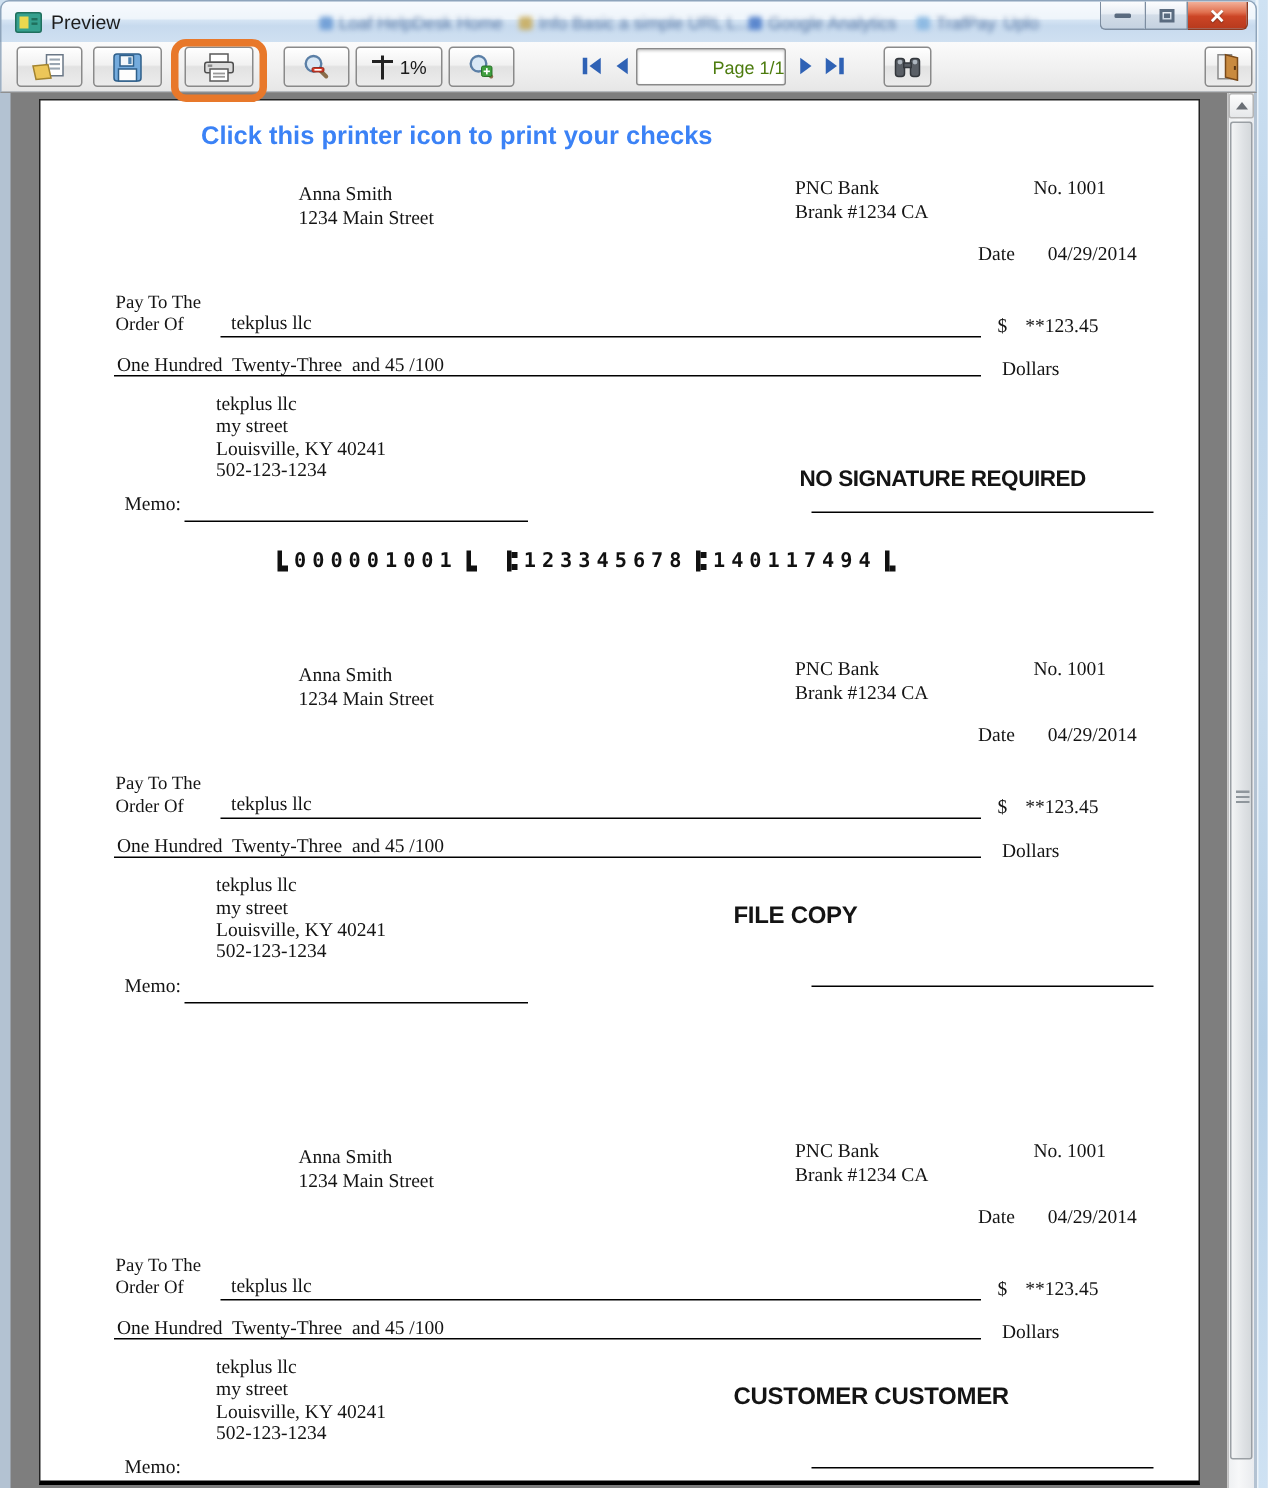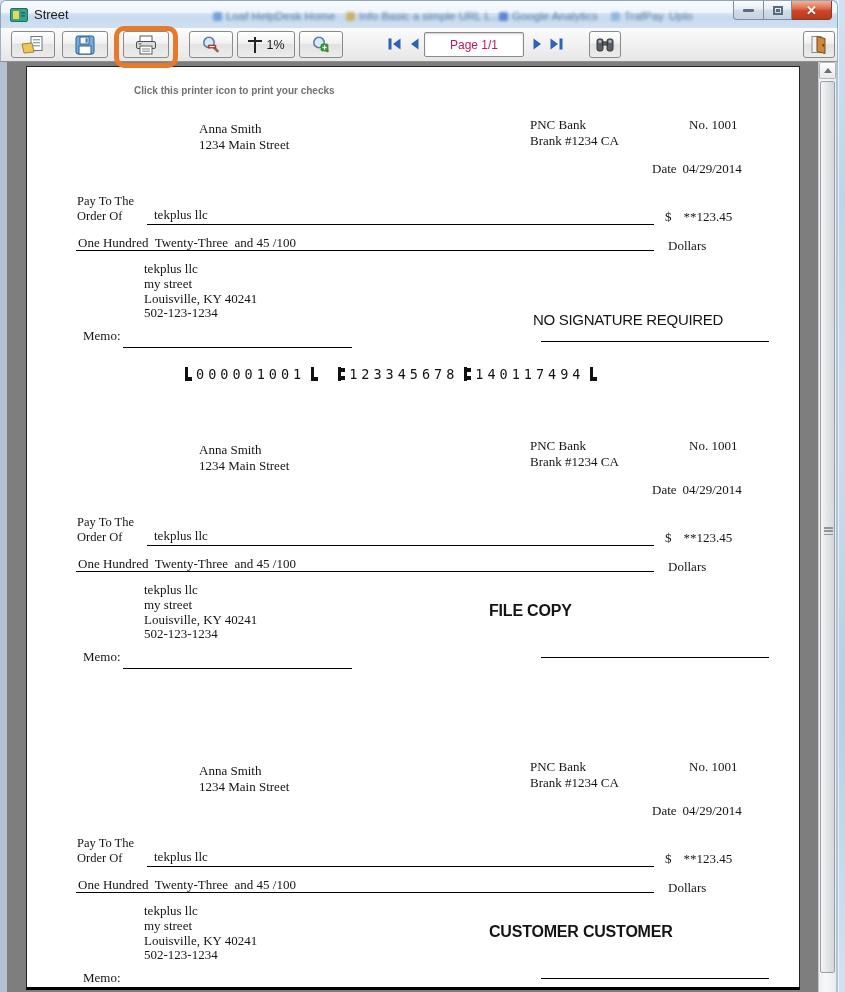--- a/index.html
+++ b/index.html
@@ -40,71 +40,71 @@
   
   .toolbar { position:absolute; left:0; top:28px; width:838px; height:34px;
     background:linear-gradient(180deg,#fbfbfb 0%,#efefef 60%,#e6e6e6 100%);
     border-left:1px solid #9fb0c2; border-right:1px solid #9fb0c2; border-bottom:1px solid #8f8f8f; }
   .tb-btn { position:absolute; top:3px; height:27px; border:1px solid #8a8a8a; border-radius:3px;
     background:linear-gradient(180deg,#ffffff 0%,#f1f1f1 45%,#e2e2e2 50%,#ececec 100%);
     box-shadow:inset 0 1px 0 #fff; display:flex; align-items:center; justify-content:center; cursor:pointer; }
   .flat-btn { position:absolute; top:8px; width:18px; height:16px; display:flex; align-items:center; justify-content:center; cursor:pointer; }
   .page-box { position:absolute; left:423px; top:4px; width:100px; height:25px; background:#fff;
     border:1px solid #8a8a8a; border-radius:2px; box-shadow:inset 0 1px 2px rgba(0,0,0,.2);
-    display:flex; align-items:center; justify-content:center; font-size:12px; color:#be185d; }
+    display:flex; align-items:center; justify-content:flex-end; font-size:12px; color:#4d7c0f; }
   .zoom-text { font-size:12.5px; color:#1a1a1a; margin-left:3px; }
   .print-ring { position:absolute; left:113px; top:-2px; width:64px; height:42px;
     border:5px solid #e8782a; border-radius:10px; pointer-events:none; z-index:5; }
 
   
   .workspace { position:absolute; left:0; top:62px; width:838px; height:930px; background:#7e7e7e;
     border-left:7px solid #b3c2d2; border-right:2px solid #b3c2d2; }
   .scrollbar { position:absolute; right:2px; top:62px; width:18px; height:930px; background:linear-gradient(90deg,#eef0f2,#f7f8f9 40%,#e9ebee); border-left:1px solid #c9c9c9; }
   .sb-up { position:absolute; left:0; top:0; width:17px; height:17px; border:1px solid #b5b5b5; border-radius:2px;
     background:linear-gradient(180deg,#fdfdfd,#e6e8ea); display:flex; align-items:center; justify-content:center; cursor:pointer; }
   .sb-up .tri { width:0; height:0; border-left:4px solid transparent; border-right:4px solid transparent; border-bottom:5px solid #6a6f75; }
   .sb-thumb { position:absolute; left:1px; top:19px; width:15px; height:892px; border:1px solid #9a9fa4; border-radius:2px;
     background:linear-gradient(90deg,#f4f5f6,#dfe2e5 60%,#d4d8db); cursor:grab; }
   .sb-grip { position:absolute; left:3px; top:445px; width:9px; height:10px;
     background:repeating-linear-gradient(180deg,#8f969c 0 1.5px,transparent 1.5px 3.5px); }
 
   
   .page { position:absolute; left:19px; top:4px; width:774px; height:924px; background:#fff;
     border:1px solid #222; border-bottom:3px solid #000; overflow:hidden; }
-  .annotation { position:absolute; left:107px; top:13px; width:420px; color:#737373; font-weight:bold;
-    font-size:10px; line-height:22px; }
+  .annotation { position:absolute; left:107px; top:13px; width:420px; color:#3b82f6; font-weight:bold;
+    font-size:17px; line-height:22px; }
 
   
   .check { position:absolute; left:0; width:774px; height:321px; font-family:"Liberation Serif","DejaVu Serif",serif; font-size:13px; color:#141414; }
   .c1 { top:50px; } .c2 { top:371px; } .c3 { top:692px; }
   .abs { position:absolute; white-space:nowrap; }
   .payer { left:172px; top:4px; line-height:15.5px; }
   .bank  { left:503px; top:0; line-height:15.5px; }
   .chkno { left:662px; top:0px;text-align:center; }
   .daterow { left:625px; top:44px; }
-  .daterow .dval { margin-left:6px; }
+  .daterow .dval { margin-left:22px; }
   .payto { left:50px; top:77px; line-height:14.5px; font-size:12.5px; }
   .payee { left:127px; top:90px; }
   .payee-line { left:120px; top:107px; width:507px; border-bottom:1px solid #000; height:0; }
   .amt { left:638px; top:92px; }
   .amt .aval { margin-left:12px; }
   .words { left:51px; top:118px; white-space:pre; }
   .words-line { left:49px; top:133px; width:578px; border-bottom:1px solid #000; height:0; }
   .dollars { left:641px; top:121px; }
   .addr { left:117px; top:145px; line-height:14.8px; }
   .auth1 { left:466px; top:171px; font-family:"Liberation Sans",sans-serif; font-size:15px; letter-spacing:-.2px; }
-  .auth2 { left:506px; top:194px; font-family:"Liberation Sans",sans-serif; font-size:15px; font-weight:normal; letter-spacing:-.3px; }
+  .auth2 { left:506px; top:194px; font-family:"Liberation Sans",sans-serif; font-size:15px; font-weight:bold; letter-spacing:-.3px; }
   .copylabel { left:462px; top:164px; font-family:"Liberation Sans",sans-serif; font-size:16px; font-weight:bold; letter-spacing:-.2px; }
   .sig-line { left:514px; top:224px; width:228px; border-bottom:1.5px solid #000; height:0; }
   .c2 .sig-line, .c3 .sig-line { top:219px; }
   .memo { left:56px; top:211px; }
   .memo-line { left:96px; top:230px; width:229px; border-bottom:1.5px solid #000; height:0; }
 
   
-  .micr { left:152px; top:249px; font-family:"DejaVu Sans Mono",monospace; font-weight:normal;
+  .micr { left:152px; top:249px; font-family:"DejaVu Sans Mono",monospace; font-weight:bold;
     font-size:13.5px; letter-spacing:4px; color:#111; display:flex; align-items:center; }
   .msym { display:inline-block; position:relative; width:9px; height:14px; margin:0 4px; }
   .msym::before { content:""; position:absolute; left:2px; top:0; width:2.5px; height:14px; background:#111; }
   .msym-onus::after { content:""; position:absolute; right:0; bottom:0; width:4px; height:4px; background:#111; }
   .msym-transit::after { content:""; position:absolute; right:0; top:1px; width:4px; height:4px; background:#111;
     box-shadow:0 8px 0 #111; }
 
   svg { display:block; }
 </style>
 </head>
@@ -126,21 +126,21 @@
       <span class="bg-frag" style="left:668px"><span>Uplo</span></span>
 
       <span class="title-icon">
         <svg width="18" height="14" viewBox="0 0 18 14">
           <rect x="0.5" y="0.5" width="17" height="13" rx="1.5" fill="#35a08e" stroke="#1f6f5d"></rect>
           <rect x="3" y="3" width="6" height="8" fill="#ecd84f"></rect>
           <rect x="11" y="4" width="4" height="1.6" fill="#1f6f5d"></rect>
           <rect x="11" y="7" width="4" height="1.6" fill="#1f6f5d"></rect>
         </svg>
       </span>
-      <span class="title-text">Street</span>
+      <span class="title-text">Preview</span>
 
       <div class="win-controls">
         <div class="wc-btn wc-min">
             <div class="glyph-min"></div>
           </div>
         <div class="wc-btn wc-max">
             <div class="glyph-max"></div>
           </div>
         <div class="wc-btn wc-close">
             <div class="glyph-x">✕</div>

